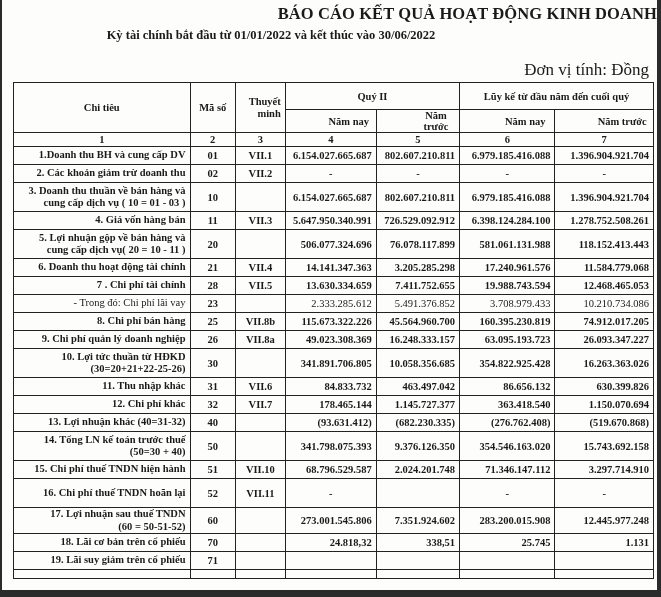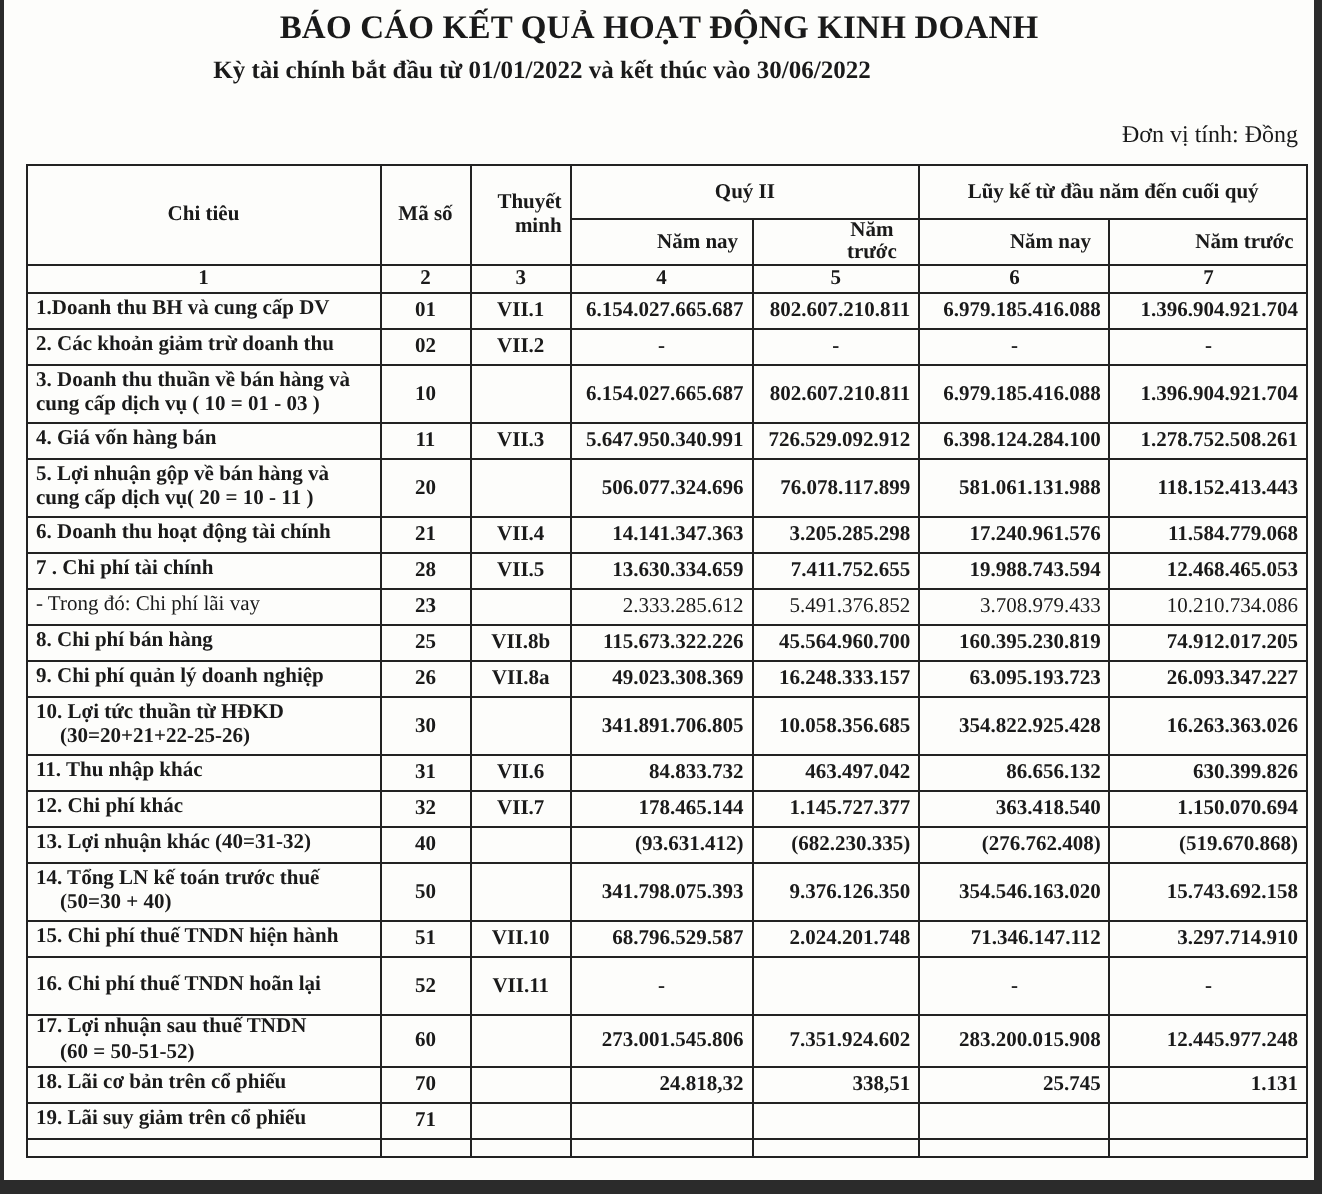--- a/index.html
+++ b/index.html
@@ -5,46 +5,46 @@
   html, body { margin:0; padding:0; }
   body {
     width:661px; height:597px; background:#2b2b2b; overflow:hidden;
     font-family:"Liberation Serif", "DejaVu Serif", serif; color:#1a1a1a;
   }
   .page {
     position:absolute; left:2px; top:0; width:655px; height:590px;
     background:#fdfdfb;
   }
   .title {
-    position:absolute; left:0; top:4px; width:655px; text-align:center;
+    position:absolute; left:0; top:4px; width:655px; text-align:right;
     font-size:16.5px; font-weight:bold; letter-spacing:0.1px;
   }
   .subtitle {
     position:absolute; left:0; top:28px; width:538px; text-align:center;
     font-size:12.5px; font-weight:bold;
   }
   .unit {
-    position:absolute; right:8px; top:60px; font-size:12px;
+    position:absolute; right:8px; top:60px; font-size:17px;
   }
   table.report {
     position:absolute; left:11px; top:82px; border-collapse:collapse;
     width:641px; font-size:10.5px; table-layout:fixed;
   }
   table.report td, table.report th {
     border:1px solid #222; padding:0 4px; vertical-align:middle;
   }
   table.report th { font-weight:bold; text-align:center; }
   .c-name { width:163px; }
   .c-code { width:42px; }
   .c-note { width:46px; }
   .c-q2n { width:84px; }
   .c-q2p { width:77px; }
   .c-lkn { width:88px; }
   .c-lkp { width:91px; }
-  td.name { text-align:left; font-weight:bold; line-height:12.5px; padding-left:2px; }
+  td.name { text-align:right; font-weight:bold; line-height:12.5px; padding-left:2px; }
   td.name.normal { font-weight:normal;font-family:Liberation Serif, serif; }
   td.code, td.note { text-align:center; font-weight:bold; }
   td.num { text-align:right; font-weight:bold; padding-right:3px; }
   td.num.normal { font-weight:normal; }
   td.dash { text-align:center; font-weight:bold; }
   tr.h1 th { height:26px; }
   tr.h2 th { height:14px;padding-left:40px; }
   tr.idx th { height:13px; }
   tr.r1 td { height:17px; }
   tr.r2 td { height:28px; }

